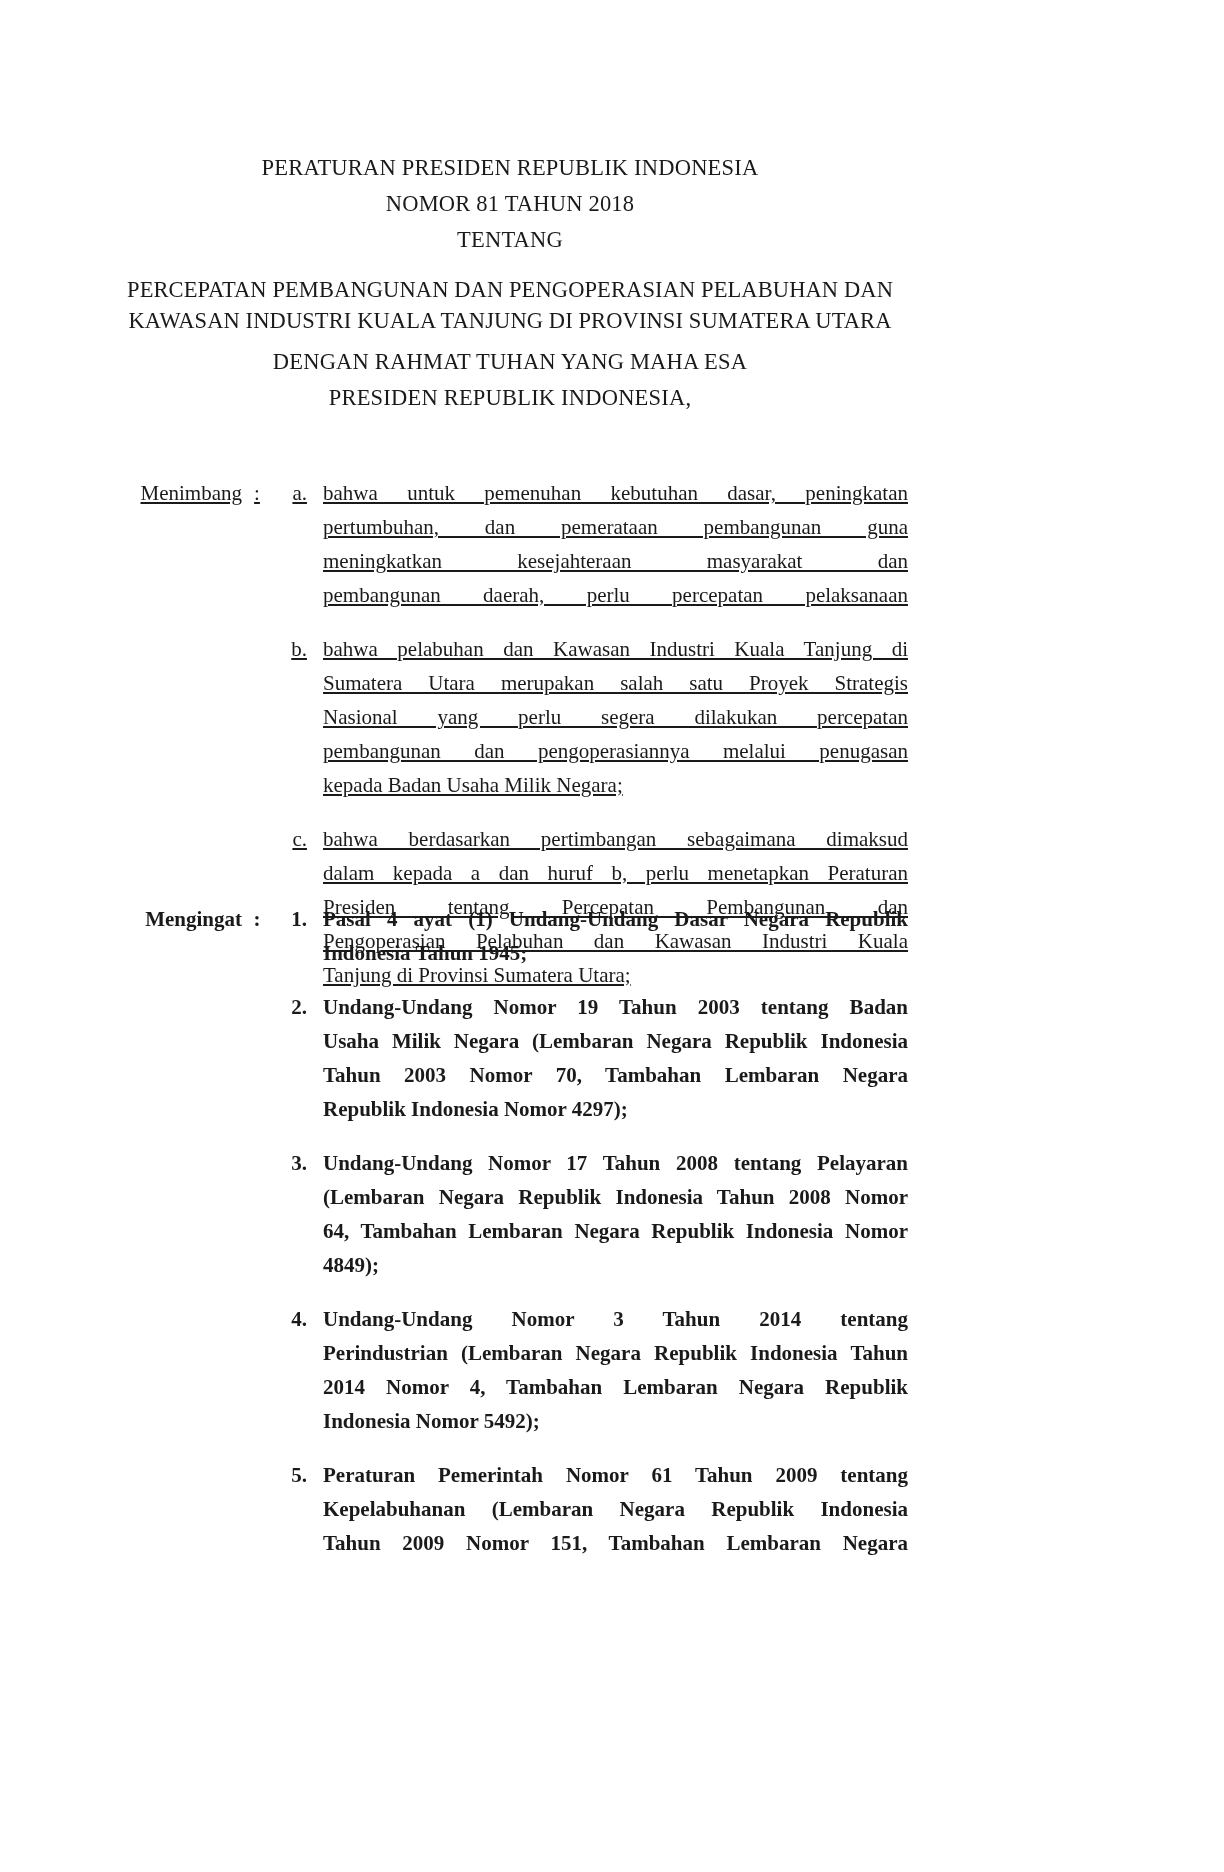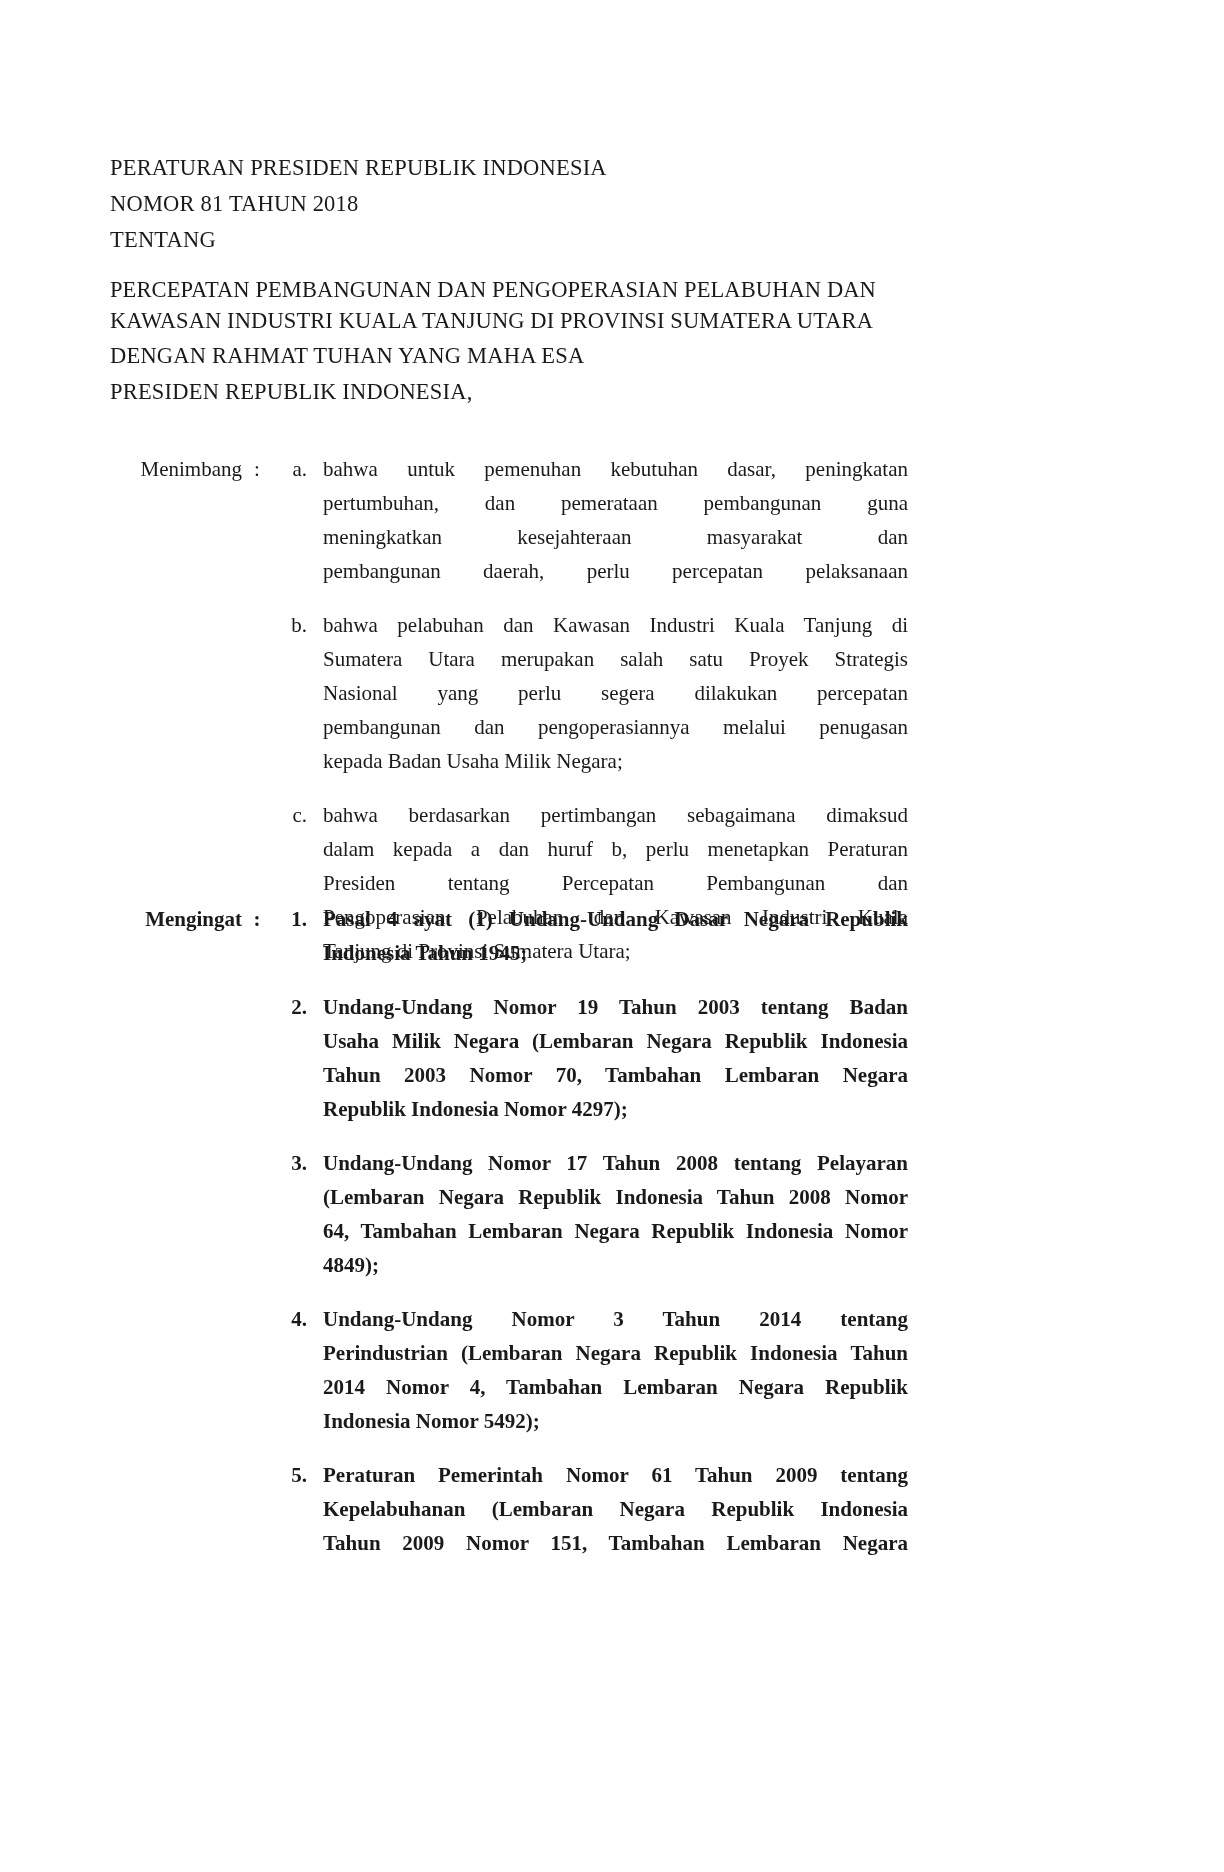--- a/index.html
+++ b/index.html
@@ -21,46 +21,46 @@
     background: #ffffff;
     box-sizing: border-box;
   }
 
   
   .title-block {
     position: absolute;
     left: 110px;
     top: 150px;
     width: 800px;
-    text-align: left;
+    text-align: center;
   }
   .title-line {
     font-size: 22.5px;
     line-height: 36px;
     letter-spacing: 0.2px;
     white-space: nowrap;
   }
   .title-subject {
     font-size: 22.5px;
     line-height: 31px;
     letter-spacing: 0.1px;
     margin-top: 16px;
   }
   .title-subject div { white-space: nowrap; }
   .title-after {
-    margin-top: 2px;
+    margin-top: 8px;
   }
 
   
   .section {
     position: absolute;
     left: 110px;
     width: 798px;
   }
-  #menimbang-section { top: 452px; }
+  #menimbang-section { top: 476px; text-decoration: underline; }
   #mengingat-section { top: 902px; font-weight: bold; }
 
   .clause-row {
     display: flex;
     align-items: flex-start;
     width: 798px;
   }
   .clause-row + .clause-row {
     margin-top: 20px;
   }

